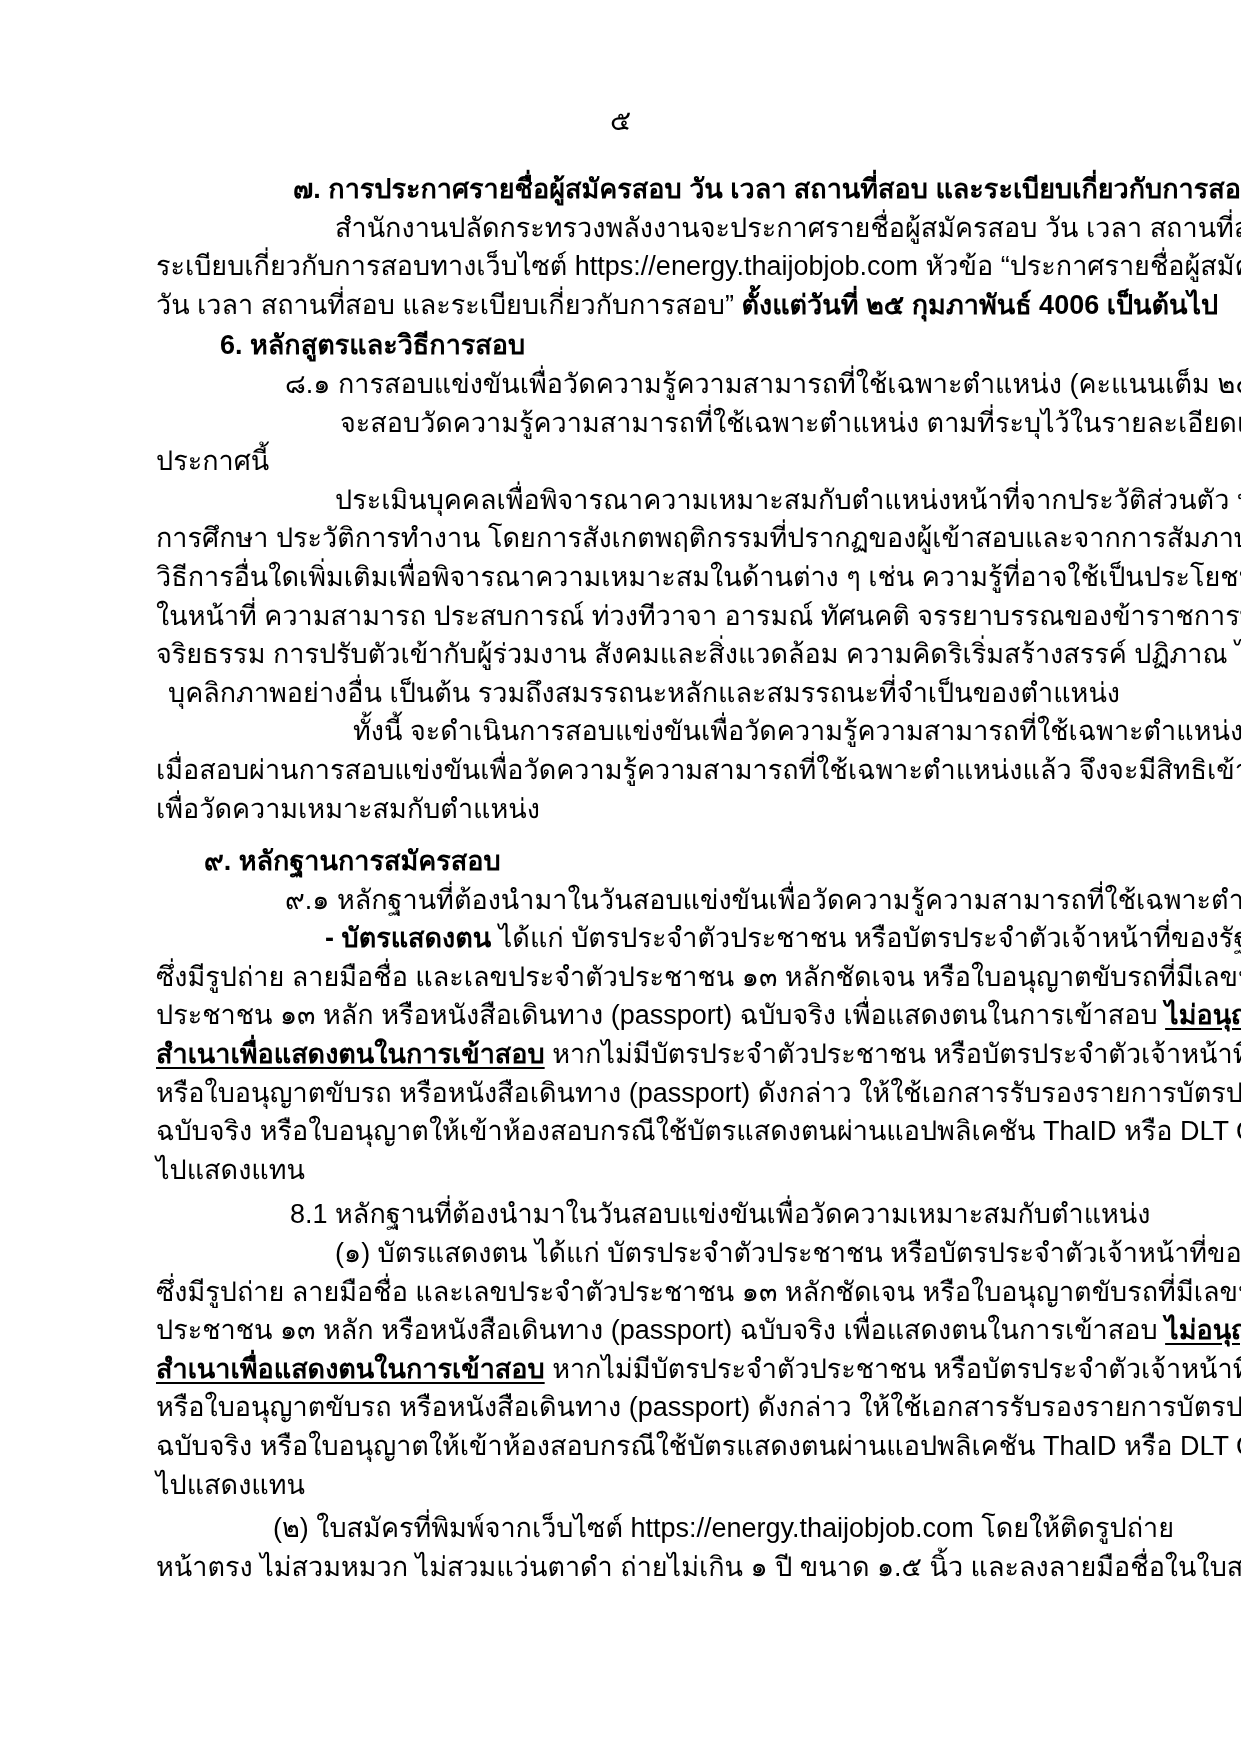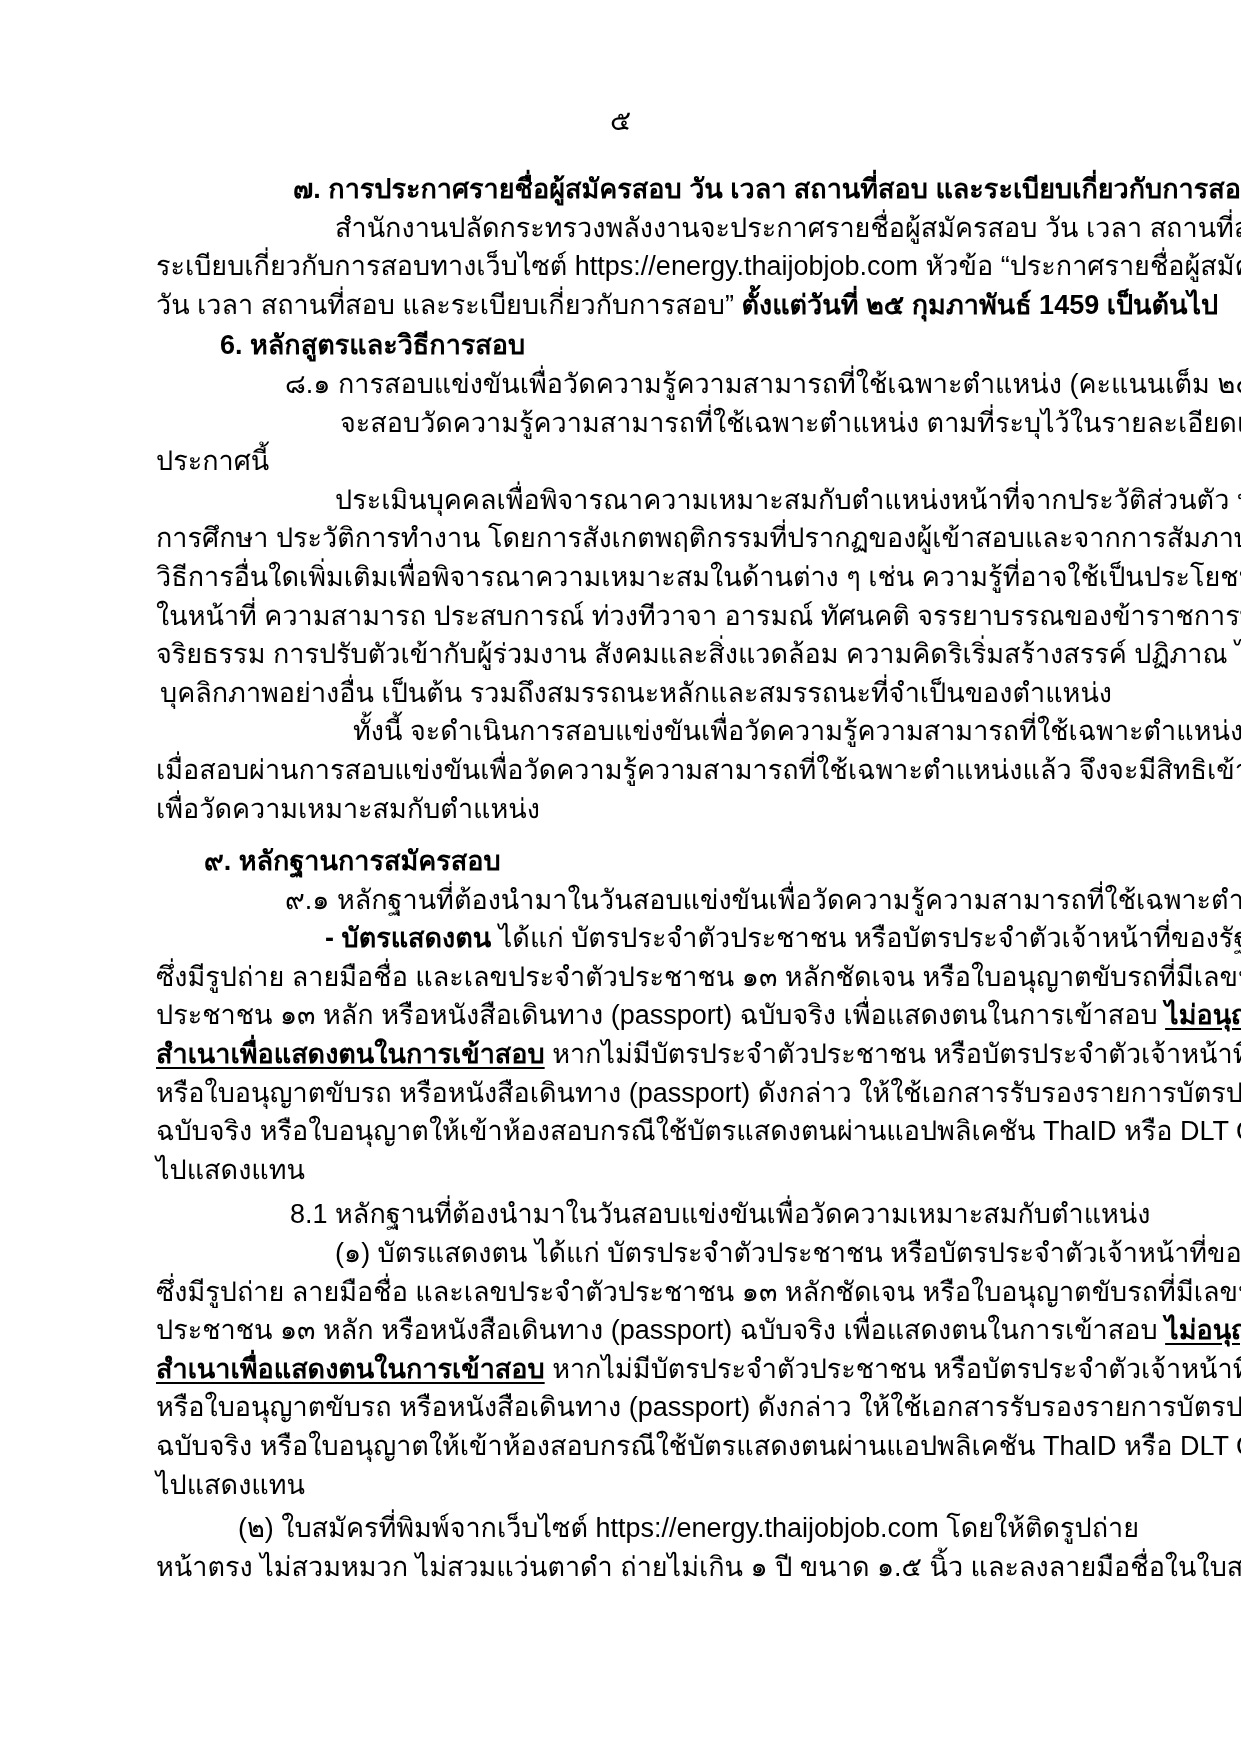--- a/index.html
+++ b/index.html
@@ -40,47 +40,47 @@
 </style>
 </head>
 <body>
 
 <div class="page">
   <div class="page-number">๕</div>
   <div class="doc-body">
       <div class="line" style="margin-left: 137px;"><span class="seg seg-b">๗. การประกาศรายชื่อผู้สมัครสอบ วัน เวลา สถานที่สอบ และระเบียบเกี่ยวกับการสอบ</span></div>
       <div class="line" style="margin-left: 179px;"><span class="seg">สำนักงานปลัดกระทรวงพลังงานจะประกาศรายชื่อผู้สมัครสอบ วัน เวลา สถานที่สอบ และ</span></div>
       <div class="line" style="margin-left: 0px;"><span class="seg">ระเบียบเกี่ยวกับการสอบทางเว็บไซต์ https://energy.thaijobjob.com หัวข้อ “ประกาศรายชื่อผู้สมัครสอบ</span></div>
-      <div class="line" style="margin-left: 0px;"><span class="seg">วัน เวลา สถานที่สอบ และระเบียบเกี่ยวกับการสอบ” </span><span class="seg seg-b">ตั้งแต่วันที่ ๒๕ กุมภาพันธ์ 1459 เป็นต้นไป</span></div>
+      <div class="line" style="margin-left: 0px;"><span class="seg">วัน เวลา สถานที่สอบ และระเบียบเกี่ยวกับการสอบ” </span><span class="seg seg-b">ตั้งแต่วันที่ ๒๕ กุมภาพันธ์ 4006 เป็นต้นไป</span></div>
       <div class="line" style="margin-left: 64px; margin-top: 2px;"><span class="seg seg-b">6. หลักสูตรและวิธีการสอบ</span></div>
       <div class="line" style="margin-left: 129px;"><span class="seg">๘.๑ การสอบแข่งขันเพื่อวัดความรู้ความสามารถที่ใช้เฉพาะตำแหน่ง (คะแนนเต็ม ๒๐๐ คะแนน)</span></div>
       <div class="line" style="margin-left: 184px;"><span class="seg">จะสอบวัดความรู้ความสามารถที่ใช้เฉพาะตำแหน่ง ตามที่ระบุไว้ในรายละเอียดแนบท้าย</span></div>
       <div class="line" style="margin-left: 0px;"><span class="seg">ประกาศนี้</span></div>
       <div class="line" style="margin-left: 179px;"><span class="seg">ประเมินบุคคลเพื่อพิจารณาความเหมาะสมกับตำแหน่งหน้าที่จากประวัติส่วนตัว ประวัติ</span></div>
       <div class="line" style="margin-left: 0px;"><span class="seg">การศึกษา ประวัติการทำงาน โดยการสังเกตพฤติกรรมที่ปรากฏของผู้เข้าสอบและจากการสัมภาษณ์ ทั้งนี้ อาจใช้</span></div>
       <div class="line" style="margin-left: 0px;"><span class="seg">วิธีการอื่นใดเพิ่มเติมเพื่อพิจารณาความเหมาะสมในด้านต่าง ๆ เช่น ความรู้ที่อาจใช้เป็นประโยชน์ในการปฏิบัติงาน</span></div>
       <div class="line" style="margin-left: 0px;"><span class="seg">ในหน้าที่ ความสามารถ ประสบการณ์ ท่วงทีวาจา อารมณ์ ทัศนคติ จรรยาบรรณของข้าราชการพลเรือน คุณธรรม</span></div>
       <div class="line" style="margin-left: 0px;"><span class="seg">จริยธรรม การปรับตัวเข้ากับผู้ร่วมงาน สังคมและสิ่งแวดล้อม ความคิดริเริ่มสร้างสรรค์ ปฏิภาณ ไหวพริบ และ</span></div>
-      <div class="line" style="margin-left: 4px;"><span class="seg">บุคลิกภาพอย่างอื่น เป็นต้น รวมถึงสมรรถนะหลักและสมรรถนะที่จำเป็นของตำแหน่ง</span></div>
+      <div class="line" style="margin-left: 12px;"><span class="seg">บุคลิกภาพอย่างอื่น เป็นต้น รวมถึงสมรรถนะหลักและสมรรถนะที่จำเป็นของตำแหน่ง</span></div>
       <div class="line" style="margin-left: 197px;"><span class="seg">ทั้งนี้ จะดำเนินการสอบแข่งขันเพื่อวัดความรู้ความสามารถที่ใช้เฉพาะตำแหน่งก่อน และ</span></div>
       <div class="line" style="margin-left: 0px;"><span class="seg">เมื่อสอบผ่านการสอบแข่งขันเพื่อวัดความรู้ความสามารถที่ใช้เฉพาะตำแหน่งแล้ว จึงจะมีสิทธิเข้าสอบแข่งขัน</span></div>
       <div class="line" style="margin-left: 0px;"><span class="seg">เพื่อวัดความเหมาะสมกับตำแหน่ง</span></div>
       <div class="line" style="margin-left: 48px; margin-top: 14px;"><span class="seg seg-b">๙. หลักฐานการสมัครสอบ</span></div>
       <div class="line" style="margin-left: 129px;"><span class="seg">๙.๑ หลักฐานที่ต้องนำมาในวันสอบแข่งขันเพื่อวัดความรู้ความสามารถที่ใช้เฉพาะตำแหน่ง</span></div>
       <div class="line" style="margin-left: 169px;"><span class="seg seg-b">- บัตรแสดงตน</span><span class="seg"> ได้แก่ บัตรประจำตัวประชาชน หรือบัตรประจำตัวเจ้าหน้าที่ของรัฐ</span></div>
       <div class="line" style="margin-left: 0px;"><span class="seg">ซึ่งมีรูปถ่าย ลายมือชื่อ และเลขประจำตัวประชาชน ๑๓ หลักชัดเจน หรือใบอนุญาตขับรถที่มีเลขประจำตัว</span></div>
       <div class="line" style="margin-left: 0px;"><span class="seg">ประชาชน ๑๓ หลัก หรือหนังสือเดินทาง (passport) ฉบับจริง เพื่อแสดงตนในการเข้าสอบ </span><span class="seg seg-b seg-u">ไม่อนุญาตให้ใช้</span></div>
       <div class="line" style="margin-left: 0px;"><span class="seg seg-b seg-u">สำเนาเพื่อแสดงตนในการเข้าสอบ</span><span class="seg"> หากไม่มีบัตรประจำตัวประชาชน หรือบัตรประจำตัวเจ้าหน้าที่ของรัฐ</span></div>
       <div class="line" style="margin-left: 0px;"><span class="seg">หรือใบอนุญาตขับรถ หรือหนังสือเดินทาง (passport) ดังกล่าว ให้ใช้เอกสารรับรองรายการบัตรประชาชน</span></div>
       <div class="line" style="margin-left: 0px;"><span class="seg">ฉบับจริง หรือใบอนุญาตให้เข้าห้องสอบกรณีใช้บัตรแสดงตนผ่านแอปพลิเคชัน ThaID หรือ DLT QR LICENCE</span></div>
       <div class="line" style="margin-left: 0px;"><span class="seg">ไปแสดงแทน</span></div>
       <div class="line" style="margin-left: 134px; margin-top: 6px;"><span class="seg">8.1 หลักฐานที่ต้องนำมาในวันสอบแข่งขันเพื่อวัดความเหมาะสมกับตำแหน่ง</span></div>
       <div class="line" style="margin-left: 179px;"><span class="seg">(๑) บัตรแสดงตน ได้แก่ บัตรประจำตัวประชาชน หรือบัตรประจำตัวเจ้าหน้าที่ของรัฐ</span></div>
       <div class="line" style="margin-left: 0px;"><span class="seg">ซึ่งมีรูปถ่าย ลายมือชื่อ และเลขประจำตัวประชาชน ๑๓ หลักชัดเจน หรือใบอนุญาตขับรถที่มีเลขประจำตัว</span></div>
       <div class="line" style="margin-left: 0px;"><span class="seg">ประชาชน ๑๓ หลัก หรือหนังสือเดินทาง (passport) ฉบับจริง เพื่อแสดงตนในการเข้าสอบ </span><span class="seg seg-b seg-u">ไม่อนุญาตให้ใช้</span></div>
       <div class="line" style="margin-left: 0px;"><span class="seg seg-b seg-u">สำเนาเพื่อแสดงตนในการเข้าสอบ</span><span class="seg"> หากไม่มีบัตรประจำตัวประชาชน หรือบัตรประจำตัวเจ้าหน้าที่ของรัฐ</span></div>
       <div class="line" style="margin-left: 0px;"><span class="seg">หรือใบอนุญาตขับรถ หรือหนังสือเดินทาง (passport) ดังกล่าว ให้ใช้เอกสารรับรองรายการบัตรประชาชน</span></div>
       <div class="line" style="margin-left: 0px;"><span class="seg">ฉบับจริง หรือใบอนุญาตให้เข้าห้องสอบกรณีใช้บัตรแสดงตนผ่านแอปพลิเคชัน ThaID หรือ DLT QR LICENCE</span></div>
       <div class="line" style="margin-left: 0px;"><span class="seg">ไปแสดงแทน</span></div>
-      <div class="line" style="margin-left: 82px; margin-top: 5px;"><span class="seg">(๒) ใบสมัครที่พิมพ์จากเว็บไซต์ https://energy.thaijobjob.com โดยให้ติดรูปถ่าย</span></div>
+      <div class="line" style="margin-left: 117px; margin-top: 5px;"><span class="seg">(๒) ใบสมัครที่พิมพ์จากเว็บไซต์ https://energy.thaijobjob.com โดยให้ติดรูปถ่าย</span></div>
       <div class="line" style="margin-left: 0px;"><span class="seg">หน้าตรง ไม่สวมหมวก ไม่สวมแว่นตาดำ ถ่ายไม่เกิน ๑ ปี ขนาด ๑.๕ นิ้ว และลงลายมือชื่อในใบสมัครให้ครบถ้วน</span></div>
     </div>
 </div>
 
 </body></html>

